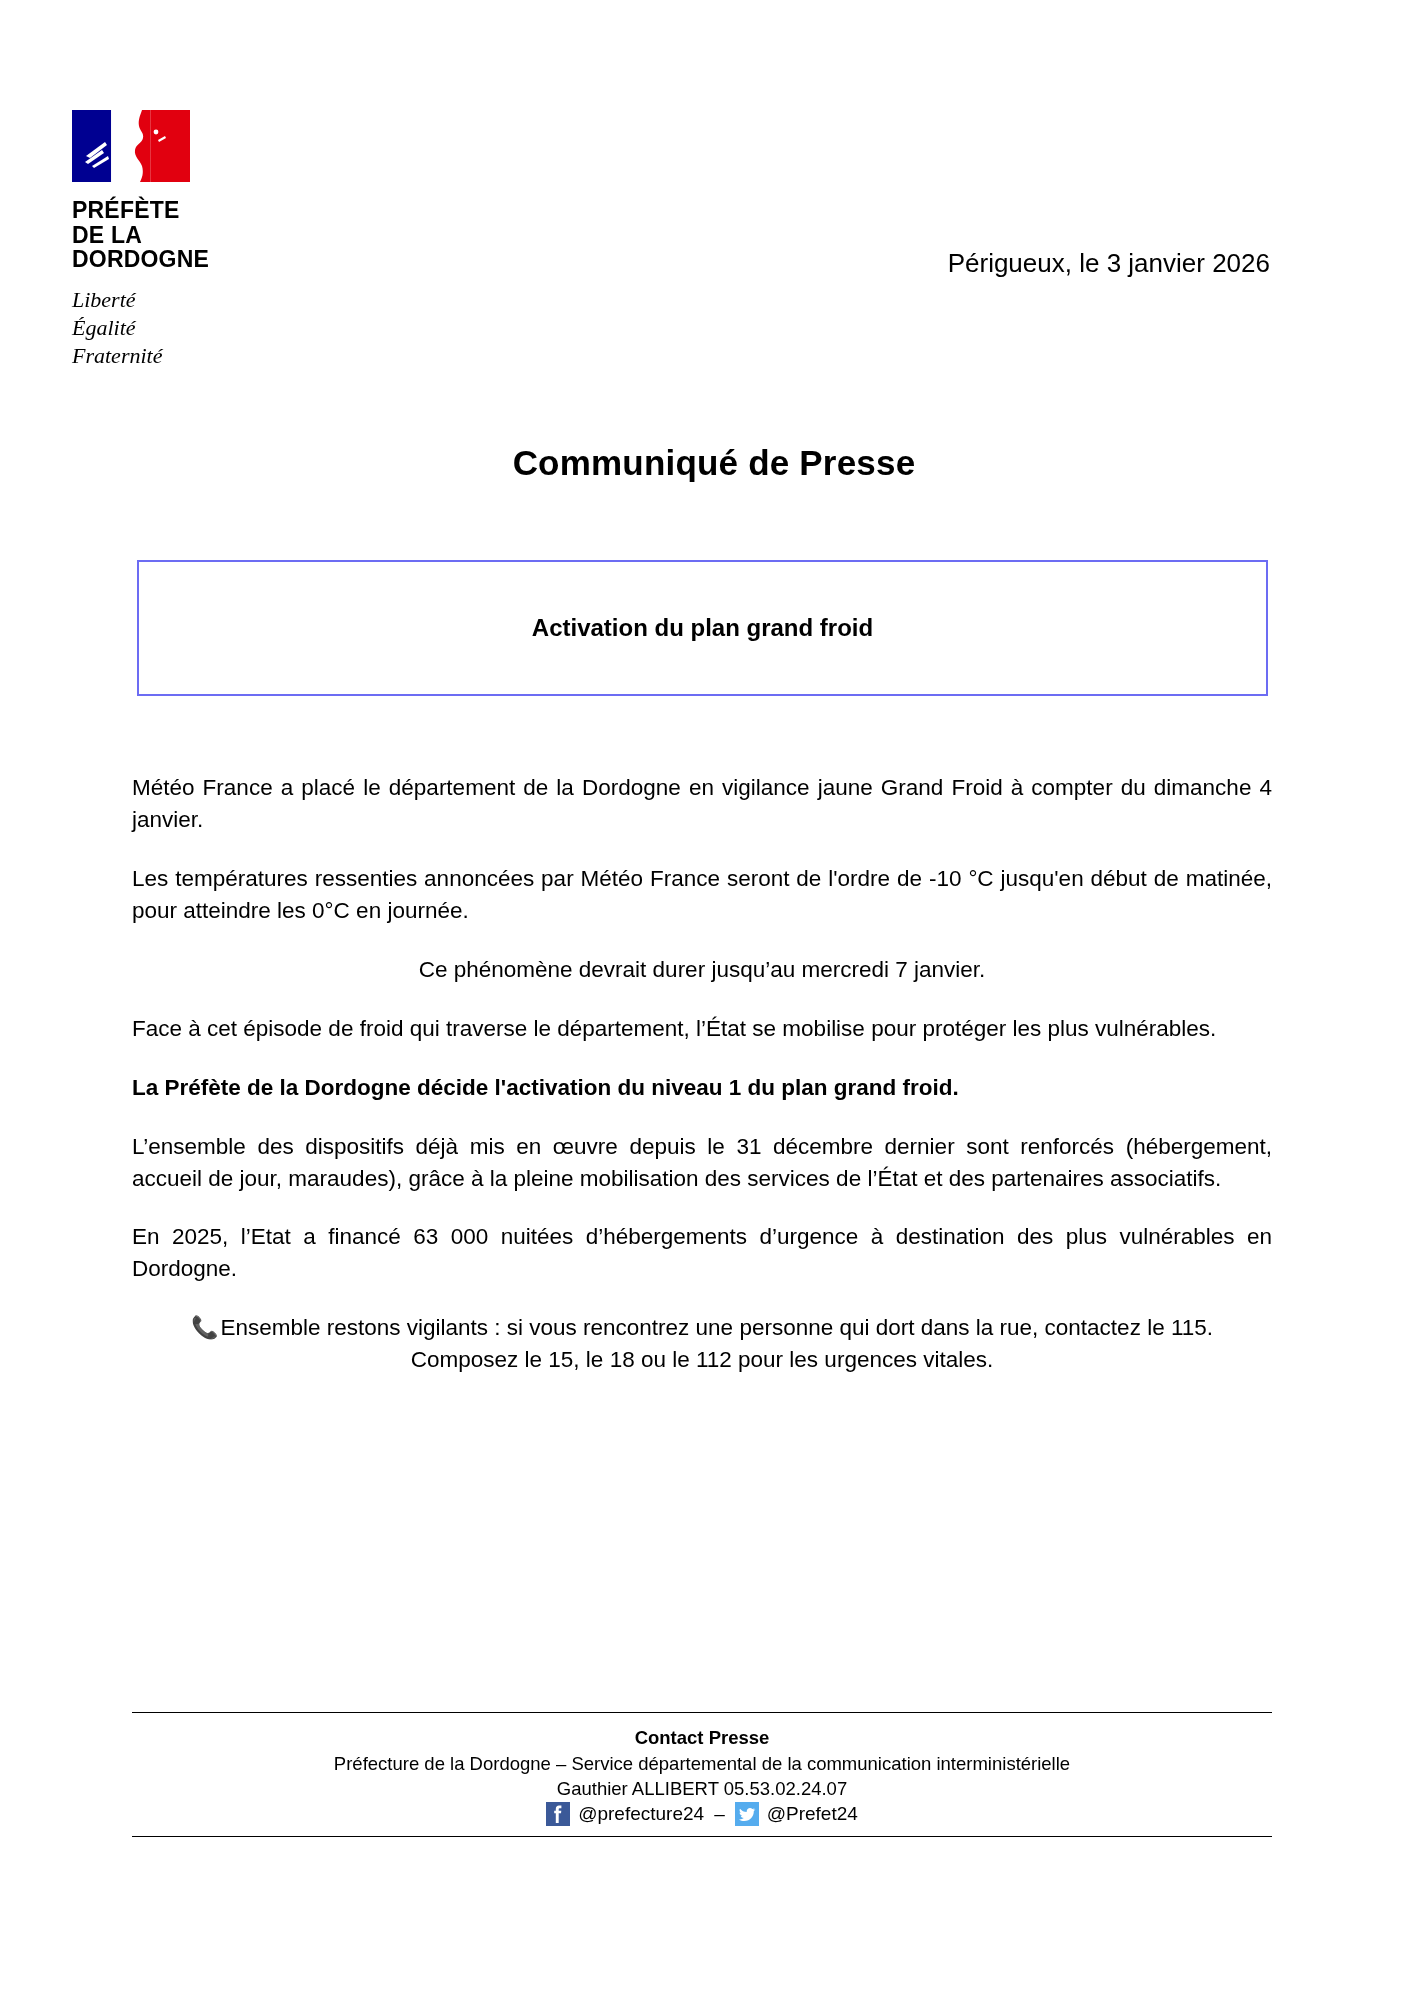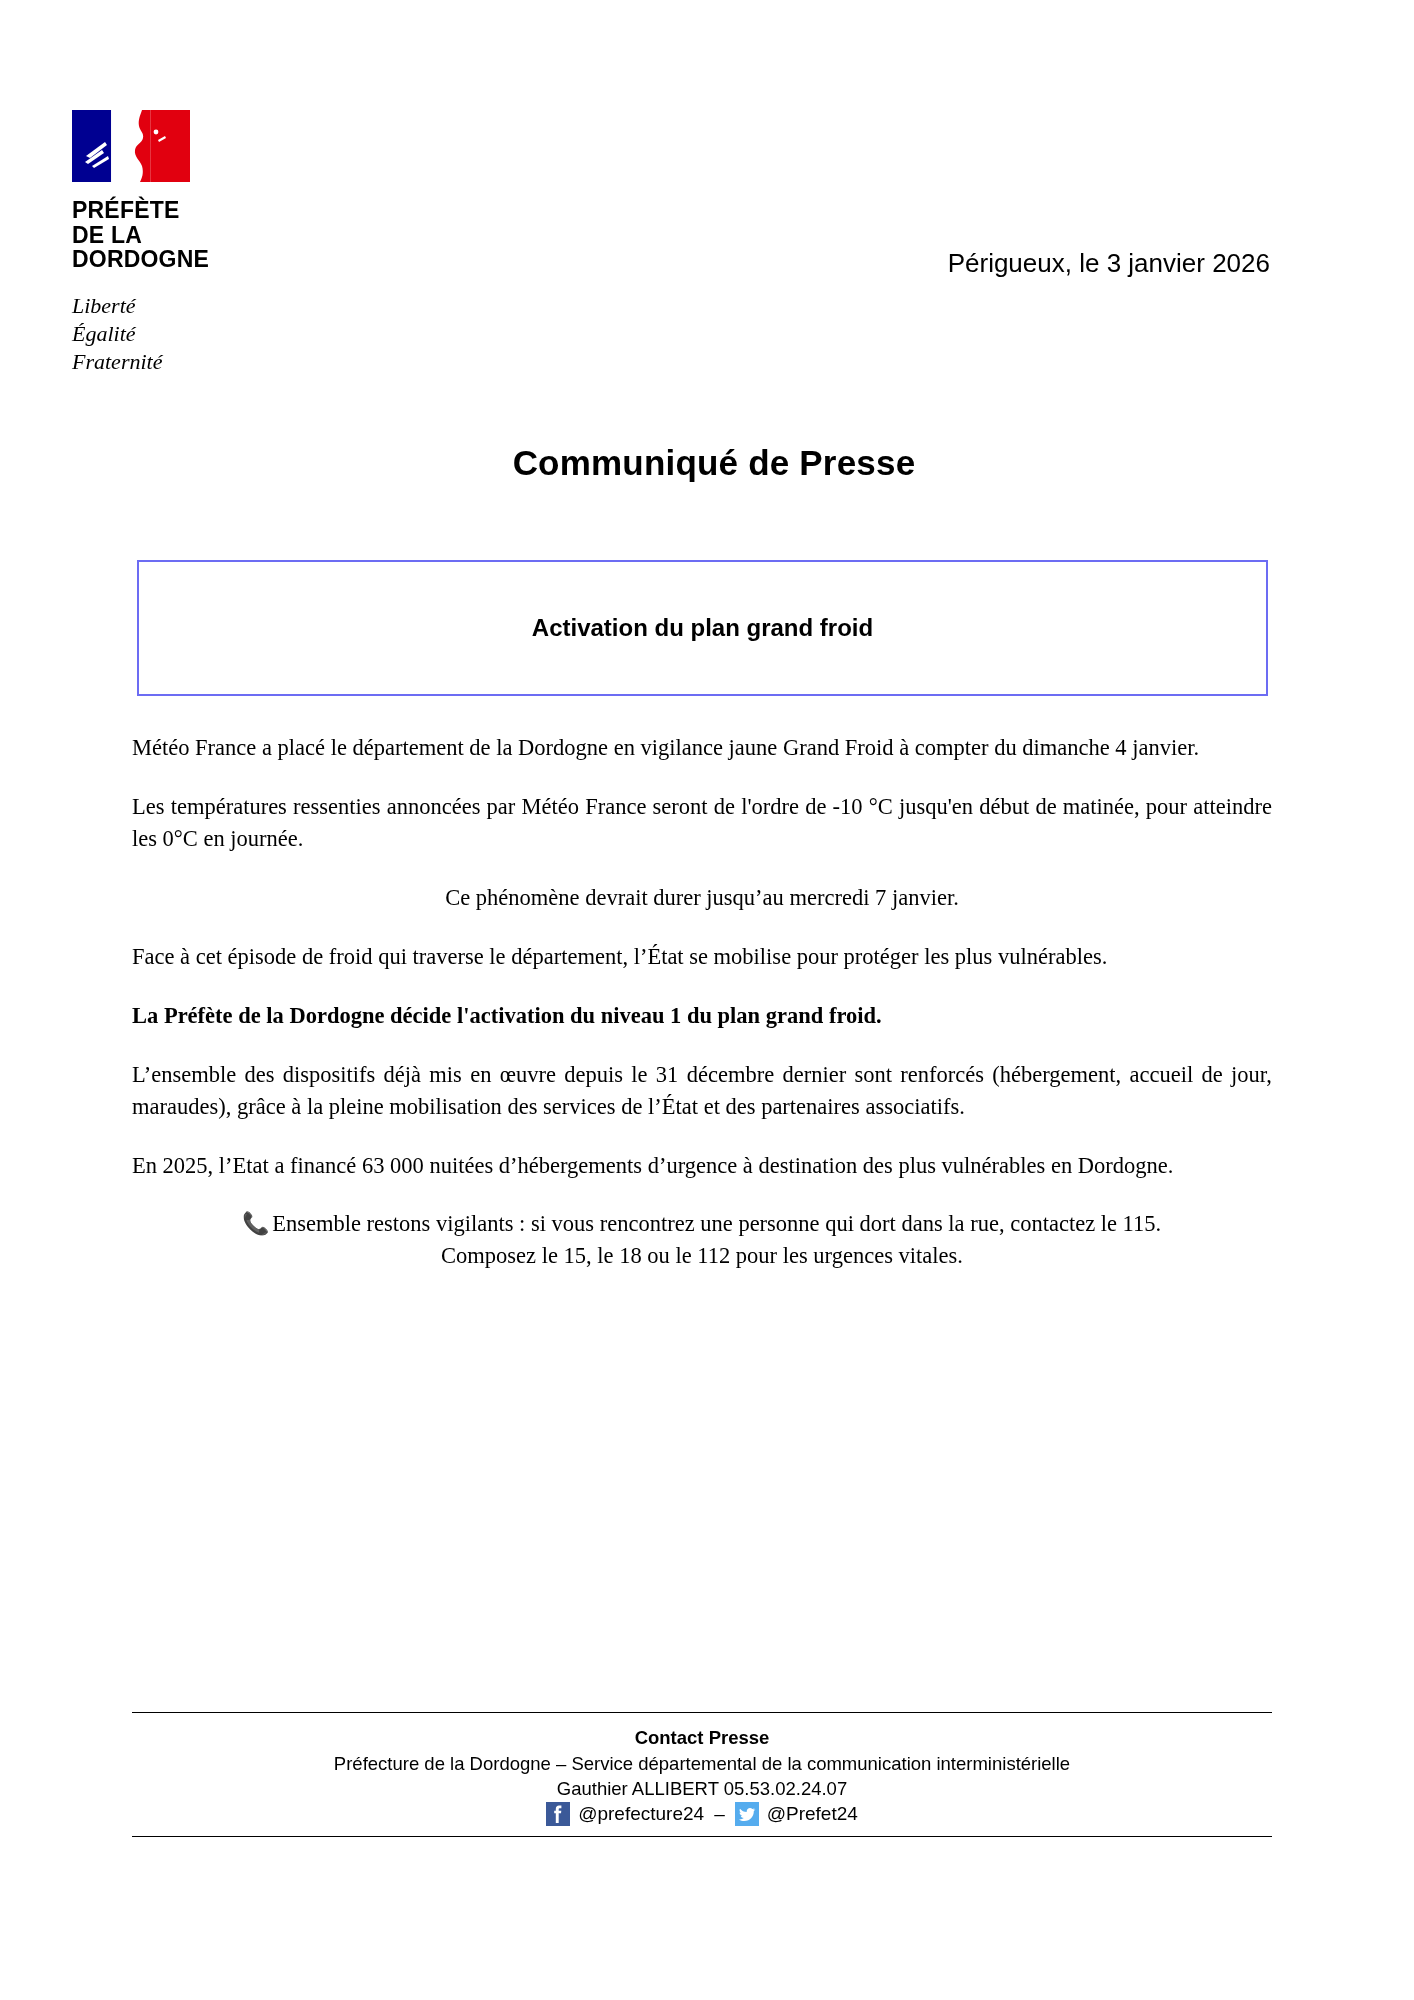--- a/index.html
+++ b/index.html
@@ -45,21 +45,21 @@
     font-family: "Liberation Sans", sans-serif;
     font-weight: bold;
     font-size: 23px;
     line-height: 1.07;
     letter-spacing: 0.2px;
     color: #000000;
     text-transform: uppercase;
   }
   .ministry-name div { white-space: nowrap; }
   .motto {
-    margin-top: 20px;
+    margin-top: 14px;
     font-family: "Liberation Serif", serif;
     font-style: italic;
     font-size: 22px;
     line-height: 1.27;
     color: #000000;
   }
   .dateline {
     position: absolute;
     right: 0;
     top: 248px;
@@ -99,24 +99,23 @@
   }
   .subject-text {
     font-size: 24px;
     font-weight: bold;
     text-align: center;
   }
 
   
   .body-copy {
     position: absolute;
-    top: 732px;
+    top: 772px;
     left: 132px;
     width: 1140px;
-    font-family: Liberation Serif, serif;
   }
   .body-copy p {
     margin: 0 0 27px 0;
     font-size: 22.5px;
     line-height: 1.42;
     text-align: justify;
     text-justify: inter-word;
     color: #000000;
   }
   .body-copy p.bold {

